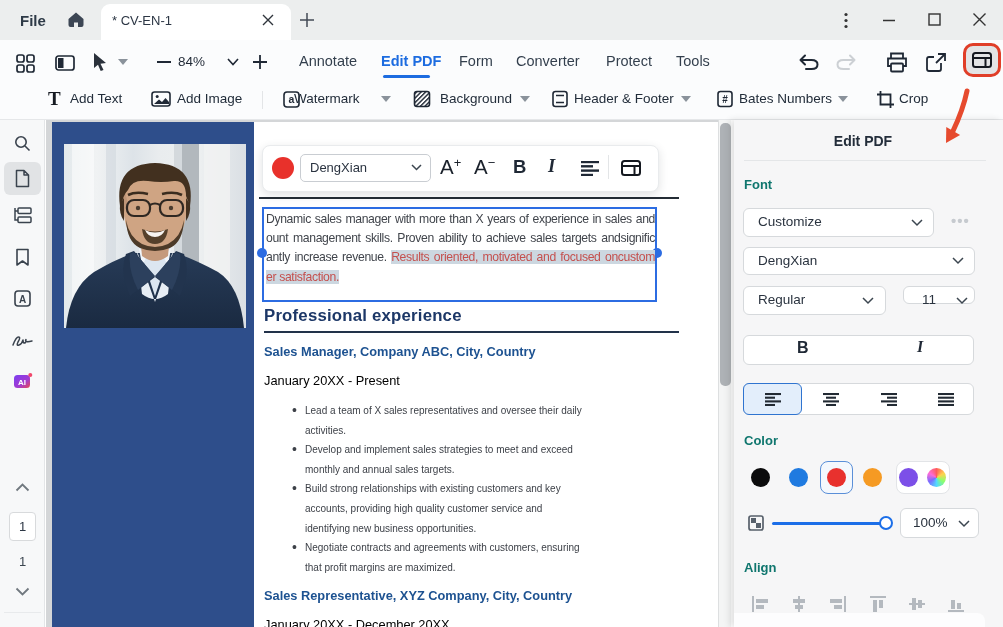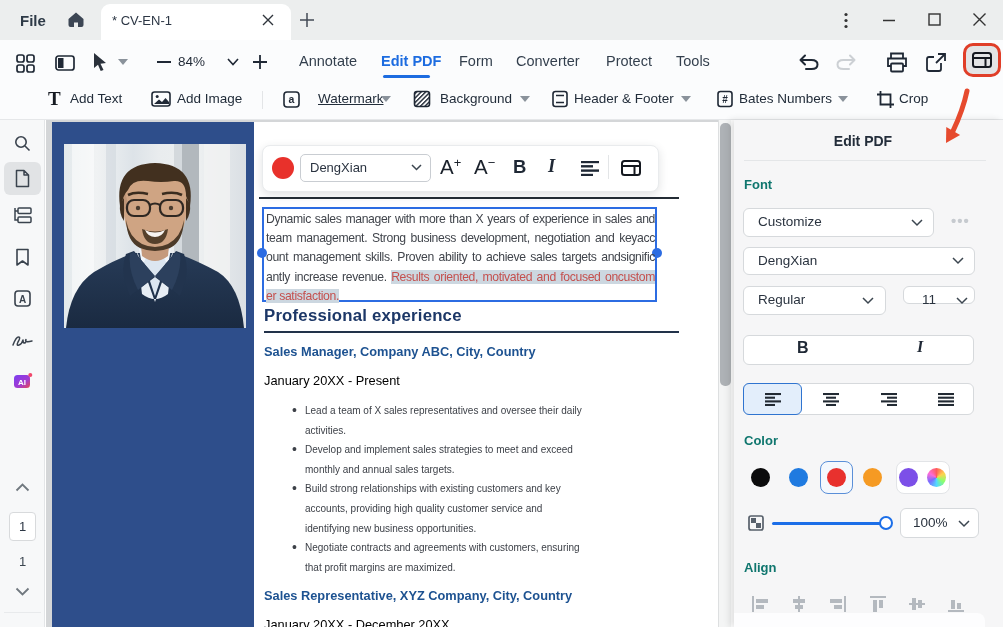--- a/index.html
+++ b/index.html
@@ -180,21 +180,21 @@
     <rect x="1" y="1" width="18" height="14" rx="2.5" fill="none" stroke="#1f2835" stroke-width="1.6"></rect>
     <circle cx="6.2" cy="5.6" r="1.5" fill="#1f2835"></circle>
     <path d="M3 13 L8 8.5 L11 11 L14.5 7 L18 11 L18 13 Z" fill="#1f2835"></path>
   </svg>
 <div class="t2label" style="left:177px;">Add Image</div>
 <div class="vsep" style="left:262px; top:91px; height:18px;"></div>
 <svg class="abs" style="left:283px;top:91px" width="17" height="17" viewBox="0 0 17 17">
     <rect x="1" y="1" width="15" height="15" rx="3" fill="none" stroke="#1f2835" stroke-width="1.6"></rect>
     <text x="8.5" y="12.4" font-size="10.5" font-weight="700" text-anchor="middle" fill="#1f2835" font-family="Liberation Sans">a</text>
   </svg>
-<div class="t2label" style="left:318px;text-decoration:underline;">Watermark</div>
+<div class="t2label" style="left:294px;">Watermark</div>
 <svg class="abs" style="left:381px;top:96px" width="10" height="6" viewBox="0 0 10 6">
     <path d="M0 0 L10 0 L5 6 Z" fill="#8a929b"></path>
   </svg>
 <svg class="abs" style="left:413px;top:90px" width="18" height="18" viewBox="0 0 18 18">
     <defs>
       <pattern id="hat" width="3.2" height="3.2" patternTransform="rotate(45)" patternUnits="userSpaceOnUse">
         <rect width="3.2" height="3.2" fill="#fff"></rect>
         <rect width="1.4" height="3.2" fill="#1f2835"></rect>
       </pattern>
     </defs>
@@ -345,21 +345,20 @@
       <path d="M64 51 Q72 47 84 50" stroke="#3a2c1f" stroke-width="2.6" fill="none"></path>
       <path d="M98 50 Q110 47 118 51" stroke="#3a2c1f" stroke-width="2.6" fill="none"></path>
     </svg>
 
     <div id="docrule"></div>
     <div id="selbox"></div>
     <div class="handle" style="left:205px;top:126px;"></div>
     <div class="handle" style="left:600px;top:126px;"></div>
     <div id="seltext">
       <div class="jline">Dynamic sales manager with more than X years of experience in sales and</div>
-      <div class="jline">team management. Strong business development, negotiation and keyacc</div>
       <div class="jline">ount management skills. Proven ability to achieve sales targets andsignific</div>
       <div class="jline">antly increase revenue. <span class="redhl">Results oriented, motivated and focused oncustom</span></div>
       <div><span class="redhl">er satisfaction.</span></div>
     </div>
 
     <div id="h1">Professional experience</div>
     <div id="h1rule"></div>
     <div class="h2" style="top:222px;">Sales Manager, Company ABC, City, Country</div>
     <div class="body" style="top:251px;">January 20XX - Present</div>
     <div id="bullets">

